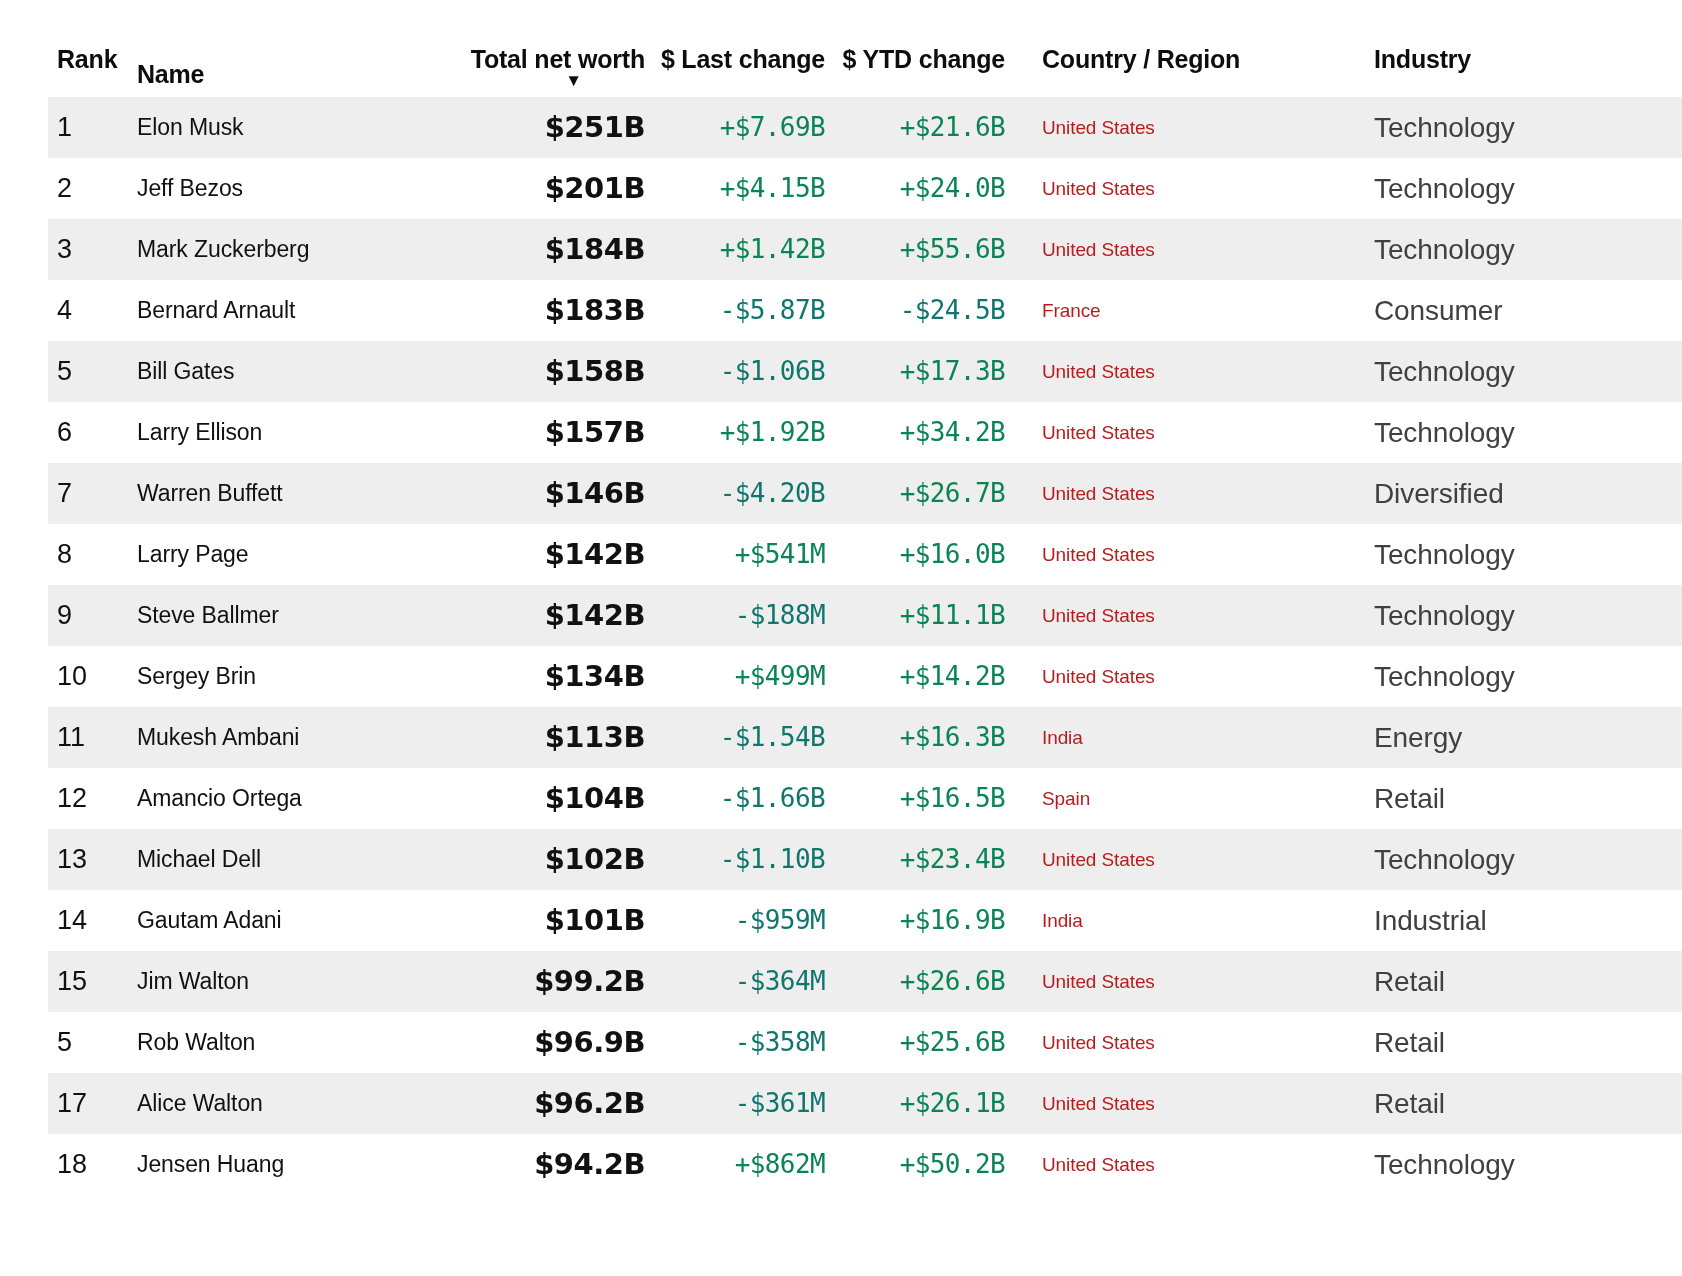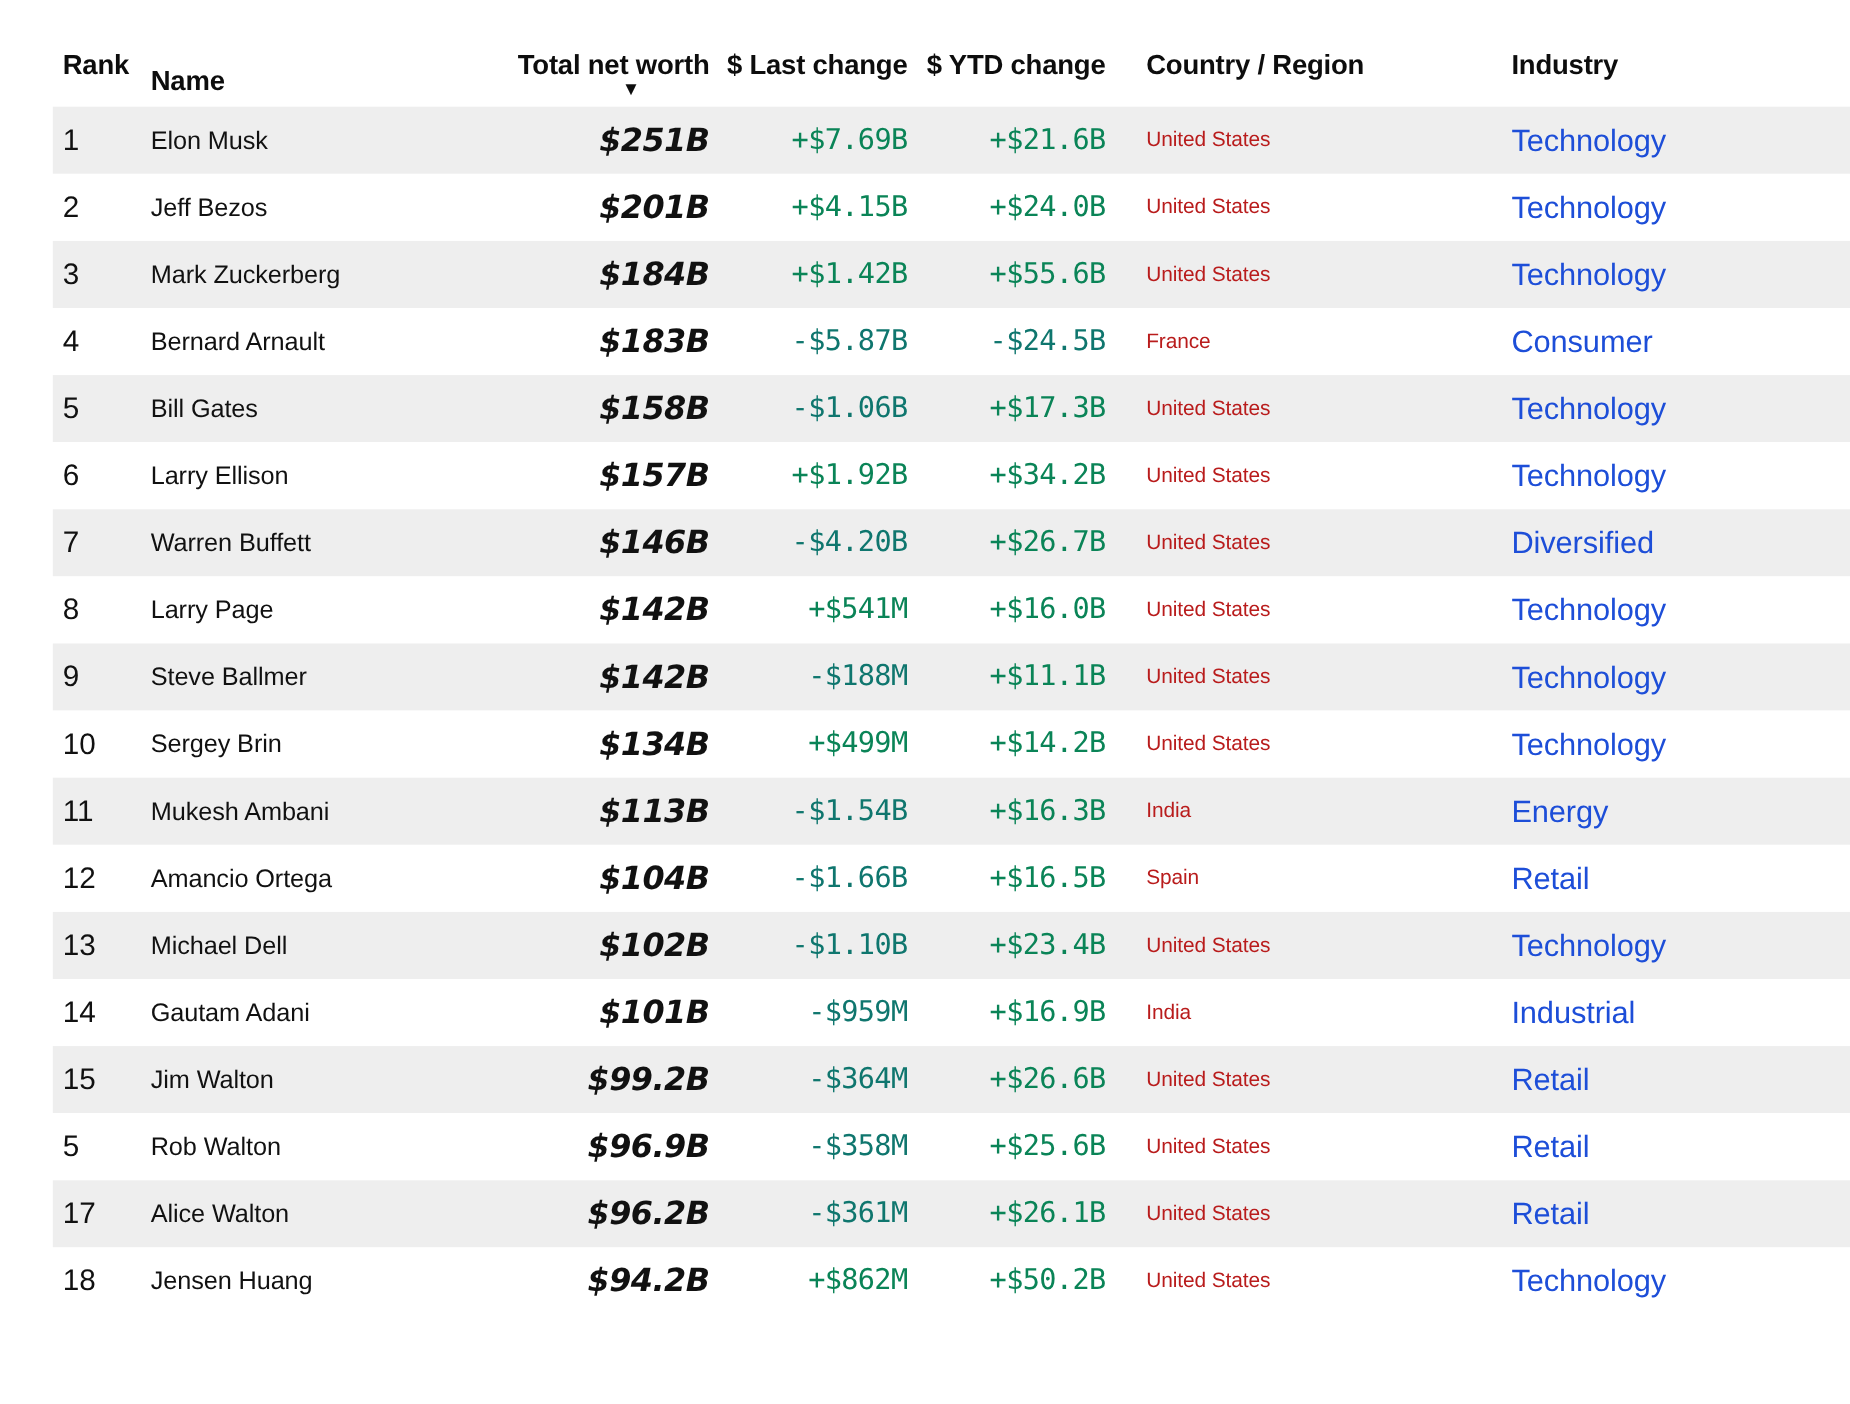--- a/index.html
+++ b/index.html
@@ -98,21 +98,20 @@
   }
   .c-networth {
     left: 0;
     width: 645px;
     text-align: right;
     font-size: 29px;
     font-weight: bold;
     color: #111111;
     font-family: "DejaVu Sans", sans-serif;
     letter-spacing: -0.5px;
-    font-style: italic;
   }
   .c-last {
     left: 0;
     width: 825px;
     text-align: right;
     font-size: 26px;
     font-family: "DejaVu Sans Mono", monospace;
     letter-spacing: -0.6px;
   }
   .c-ytd {
@@ -125,21 +124,21 @@
   }
   .c-country {
     left: 1042px;
     font-size: 19px;
     color: #b91c1c;
     letter-spacing: -0.1px;
   }
   .c-industry {
     left: 1374px;
     font-size: 28px;
-    color: #1d4ed8;
+    color: #404040;
     letter-spacing: -0.1px;
   }
 
   .pos { color: #0a8457; }
   .neg { color: #0f766e; }
 </style>
 </head>
 <body>
 
 <div class="billionaires-table">

